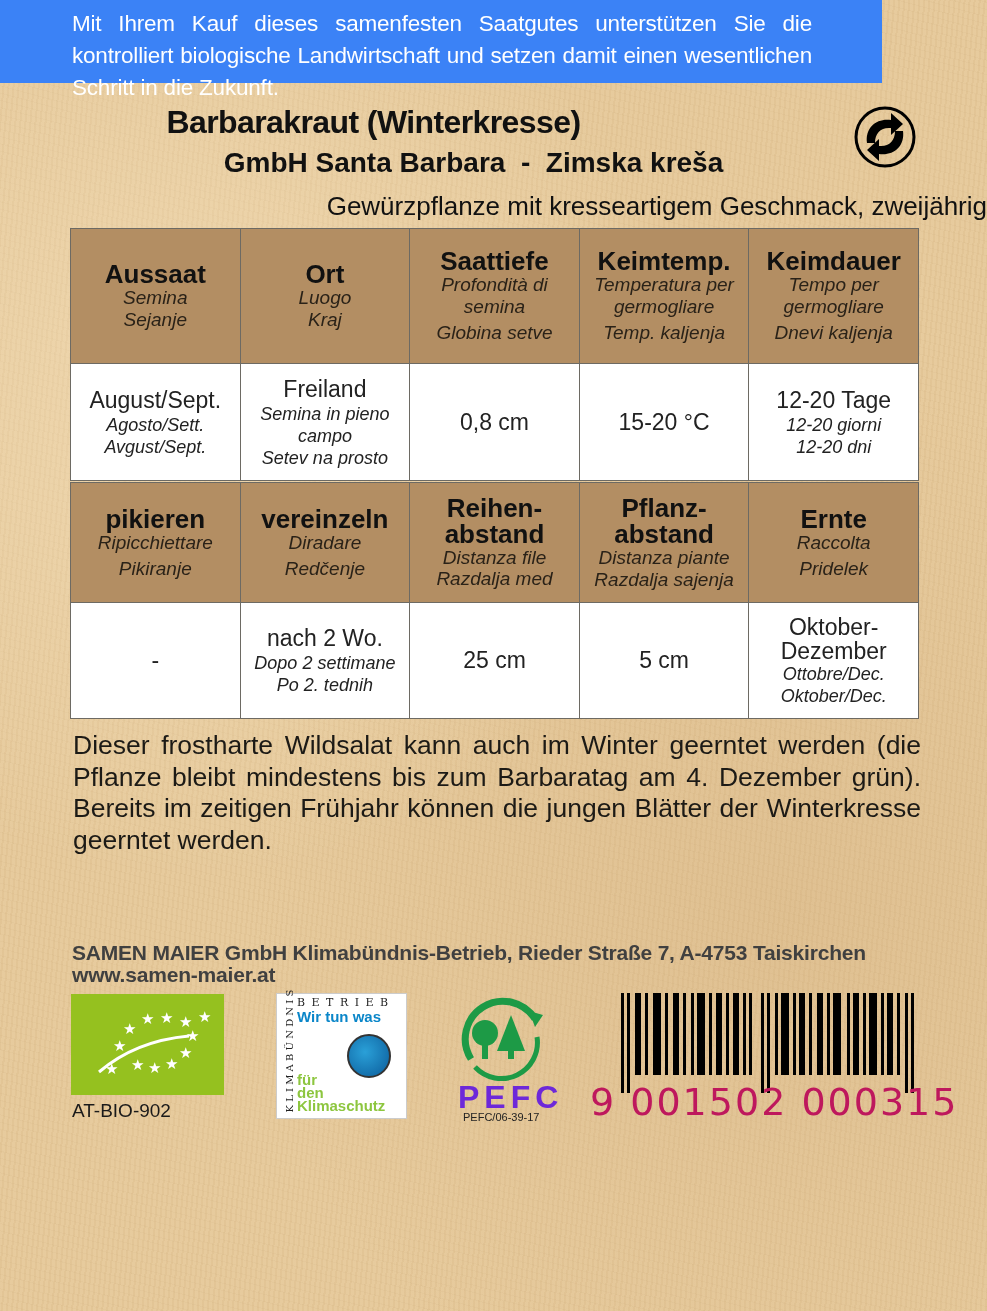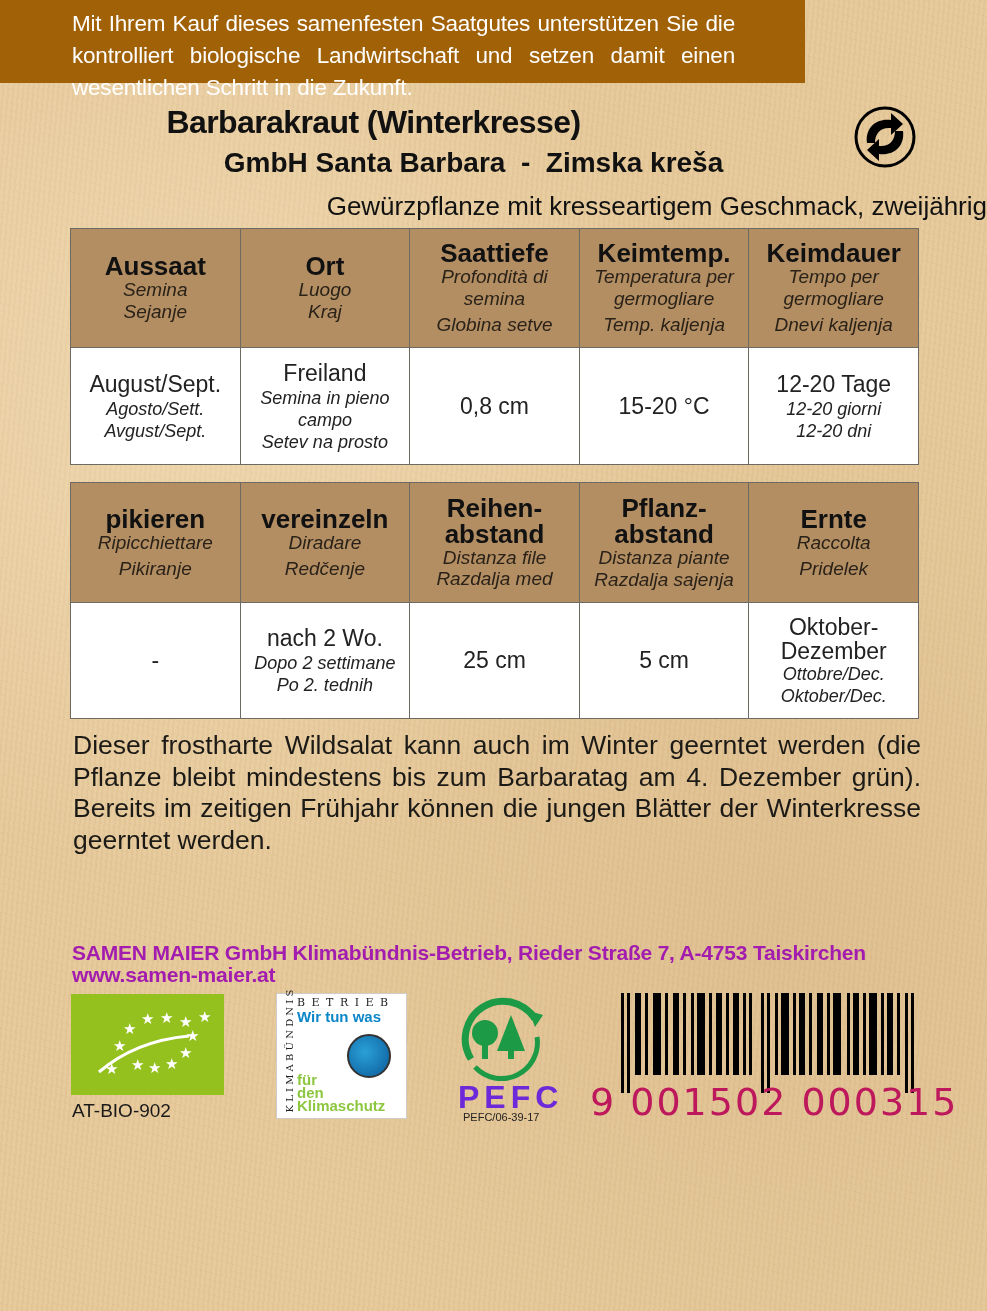--- a/index.html
+++ b/index.html
@@ -9,22 +9,22 @@
     font-family: "Liberation Sans", "DejaVu Sans", sans-serif;
     color: #111;
     background-color: #e6c99a;
     background-image:
       radial-gradient(circle at 20% 30%, rgba(255,240,210,0.35) 0, rgba(255,240,210,0) 40%),
       radial-gradient(circle at 80% 70%, rgba(200,160,110,0.25) 0, rgba(200,160,110,0) 45%),
       repeating-linear-gradient(95deg, rgba(160,120,70,0.05) 0 2px, rgba(255,255,255,0.03) 2px 5px),
       repeating-linear-gradient(15deg, rgba(150,110,60,0.04) 0 1px, rgba(0,0,0,0) 1px 7px);
   }
   .banner {
-    position: absolute; left: 0; top: 0; width: 805px; height: 83px;
-    background: #a16207; color: #fff;
+    position: absolute; left: 0; top: 0; width: 882px; height: 83px;
+    background: #3b82f6; color: #fff;
     padding: 8px 70px 0 72px;
     font-size: 22.5px; line-height: 32px; text-align: justify;
     text-align-last: left; letter-spacing: -0.2px;
   }
   .title {
     position: absolute; left: 0; width: 787px; text-align: center; top: 96px;
     font-size: 32px; font-weight: 700; letter-spacing: -0.6px; line-height: 52px;
     padding-right: 40px;
   }
   .subtitle {
@@ -40,39 +40,39 @@
     position: absolute; left: 853px; top: 105px; width: 64px; height: 64px;
   }
   table.grid {
     position: absolute; left: 70px; width: 849px;
     border-collapse: collapse; table-layout: fixed;
   }
   table.grid td {
     border: 1.5px solid #6d6a63; text-align: center; vertical-align: middle;
     padding: 0 4px;
   }
-  table.grid tr.head td { background: #b38e63; height: 119px; }
+  table.grid tr.head td { background: #b38e63; height: 135px; }
   table.grid tr.body td { background: #fff; height: 117px; }
   .h-main { display: block; font-size: 26px; font-weight: 700; line-height: 26px; }
   .h-sub { display: block; font-size: 19px; font-style: italic; line-height: 22px; color: #2a2218; font-weight: 300; }
   .h-sub.gap { margin-top: 4px; }
   .v-main { display: block; font-size: 23px; line-height: 27px; color: #222; }
   .v-sub { display: block; font-size: 18px; font-style: italic; line-height: 22px; color: #222; }
   #t1 { top: 228px; }
   #t2 { top: 482px; }
   #t2 tr.head td { height: 120px; margin-top: 8px; }
   #t2 tr.body td { height: 116px; }
   .desc {
     position: absolute; left: 73px; top: 730px; width: 848px;
     font-size: 26.5px; line-height: 31.5px; color: #1c1a16;
     text-align: justify; text-align-last: left;
   }
   .company {
     position: absolute; left: 72px; top: 942px; font-size: 21px; font-weight: 700;
-    line-height: 22px; color: #a21caf; letter-spacing: -0.2px;
+    line-height: 22px; color: #404040; letter-spacing: -0.2px;
   }
   .eu-logo {
     position: absolute; left: 71px; top: 994px; width: 153px; height: 101px;
     background: #95c11f;
   }
   .bio-code {
     position: absolute; left: 72px; top: 1100px; font-size: 19px; color: #1a1a1a;
   }
   .klima {
     position: absolute; left: 276px; top: 993px; width: 131px; height: 126px;

